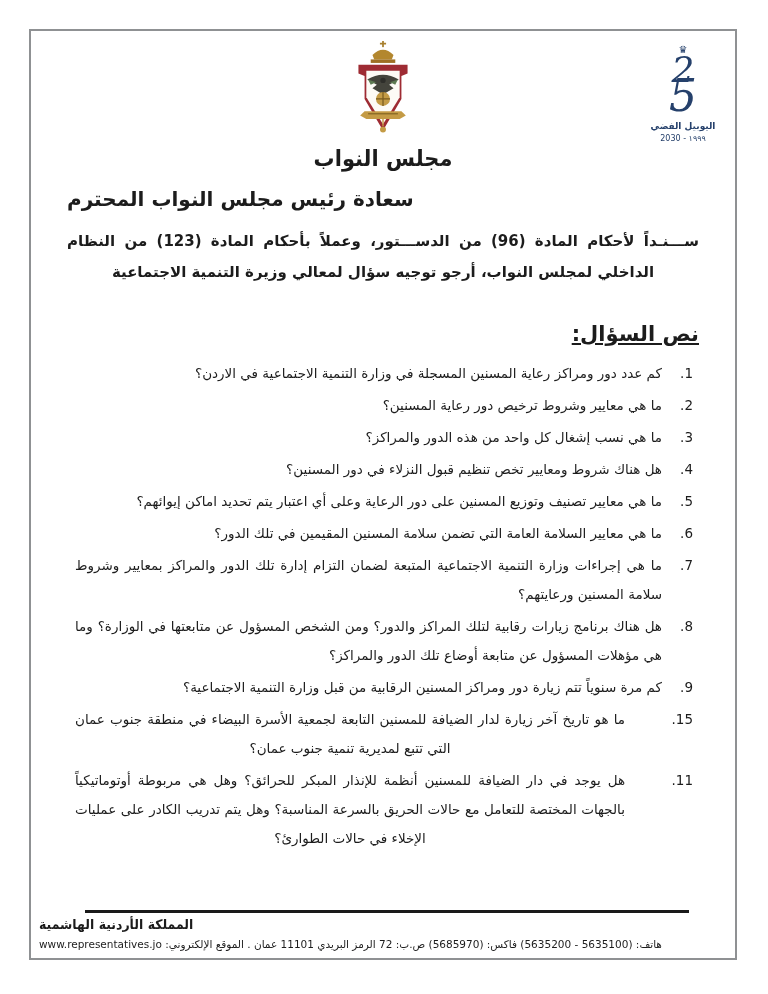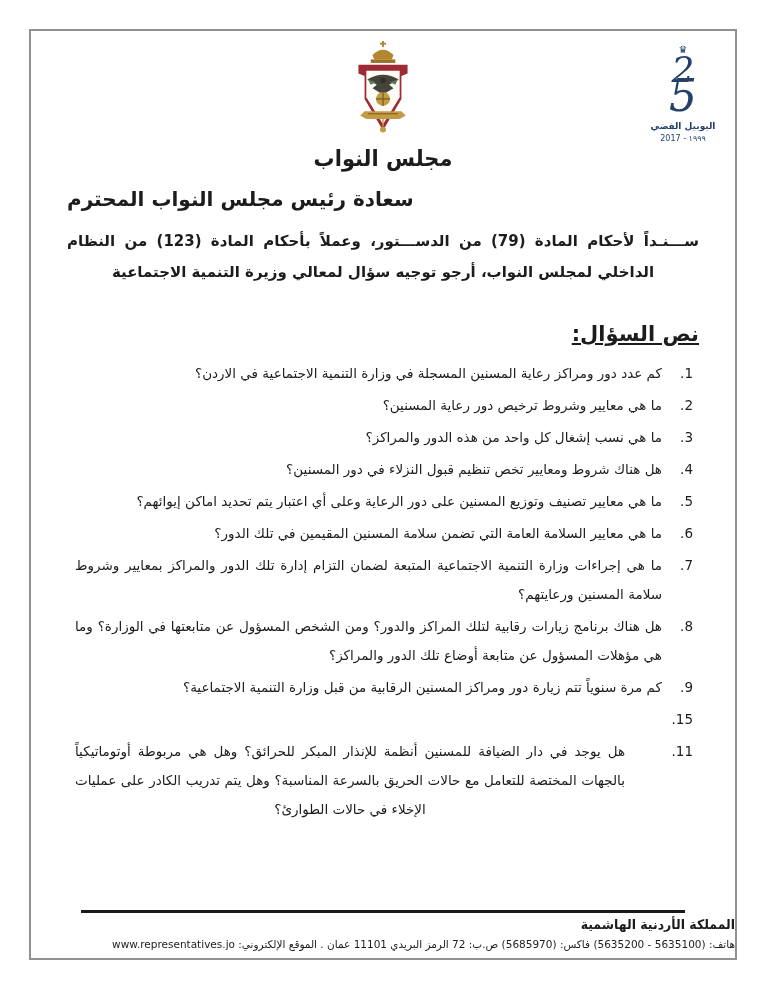--- a/index.html
+++ b/index.html
@@ -36,21 +36,21 @@
                      text-decoration:underline; text-align:right; }
 
   .questions { margin-top:13px; margin-right:6px; margin-left:8px; font-size:13.5px; }
   .q { display:flex; line-height:29px; margin-bottom:3px; }
   .q-num { flex:0 0 24px; margin-left:7px; white-space:nowrap; }
   .q-text { flex:1; text-align:justify; }
   .q-tab .q-num { flex:0 0 30px; margin-left:38px; }
   .q-tab .q-text { text-align:justify; text-align-last:center; }
 
   
-  .footer { position:absolute; left:0; right:0; bottom:5px; text-align:right; }
+  .footer { position:absolute; left:8px; right:0; bottom:5px; text-align:left; }
   .footer-rule { width:604px; margin:0 auto 1px; border-top:3px solid #1a1a1a; }
   .kingdom { font-size:12.5px; font-weight:bold; line-height:21px;
              transform:scaleY(1.05); letter-spacing:.5px; }
   .contact { font-size:10.5px; line-height:18px; }
 </style>
 </head>
 <body>
 
 <div class="canvas">
   <div class="frame">
@@ -82,26 +82,26 @@
           <circle cx="50" cy="101" r="3.4" fill="#c49b45"></circle>
         </svg>
         <div class="emblem-caption">مجلس النواب</div>
       </div>
 
       <div class="jubilee">
         <div class="j-crown">♛</div>
         <div class="j-2">2</div>
         <div class="j-5">5</div>
         <div class="j-label">اليوبيل الفضي</div>
-        <div class="j-years">١٩٩٩ - 2017</div>
+        <div class="j-years">١٩٩٩ - 2030</div>
       </div>
 
       <div class="salutation">سعادة رئيس مجلس النواب المحترم</div>
 
-      <div class="intro">ســـنـداً لأحكام المادة (79) من الدســـتور، وعملاً بأحكام المادة (123) من النظام الداخلي لمجلس النواب، أرجو توجيه سؤال لمعالي وزيرة التنمية الاجتماعية</div>
+      <div class="intro">ســـنـداً لأحكام المادة (96) من الدســـتور، وعملاً بأحكام المادة (123) من النظام الداخلي لمجلس النواب، أرجو توجيه سؤال لمعالي وزيرة التنمية الاجتماعية</div>
 
       <div class="section-heading">نص السؤال:</div>
 
       <div class="questions">
         <div class="q">
           <span class="q-num">1.</span>
           <span class="q-text">كم عدد دور ومراكز رعاية المسنين المسجلة في وزارة التنمية الاجتماعية في الاردن؟</span>
         </div>
         <div class="q">
           <span class="q-num">2.</span>
@@ -130,20 +130,21 @@
         <div class="q">
           <span class="q-num">8.</span>
           <span class="q-text">هل هناك برنامج زيارات رقابية لتلك المراكز والدور؟ ومن الشخص المسؤول عن متابعتها في الوزارة؟ وما هي مؤهلات المسؤول عن متابعة أوضاع تلك الدور والمراكز؟</span>
         </div>
         <div class="q">
           <span class="q-num">9.</span>
           <span class="q-text">كم مرة سنوياً تتم زيارة دور ومراكز المسنين الرقابية من قبل وزارة التنمية الاجتماعية؟</span>
         </div>
         <div class="q q-tab">
           <span class="q-num">15.</span>
+          <span class="q-text">ما هو تاريخ آخر زيارة لدار الضيافة للمسنين التابعة لجمعية الأسرة البيضاء في منطقة جنوب عمان التي تتبع لمديرية تنمية جنوب عمان؟</span>
         </div>
         <div class="q q-tab">
           <span class="q-num">11.</span>
           <span class="q-text">هل يوجد في دار الضيافة للمسنين أنظمة للإنذار المبكر للحرائق؟ وهل هي مربوطة أوتوماتيكياً بالجهات المختصة للتعامل مع حالات الحريق بالسرعة المناسبة؟ وهل يتم تدريب الكادر على عمليات الإخلاء في حالات الطوارئ؟</span>
         </div>
       </div>
 
       <div class="footer">
         <div class="footer-rule"></div>
         <div class="kingdom">المملكة الأردنية الهاشمية</div>

